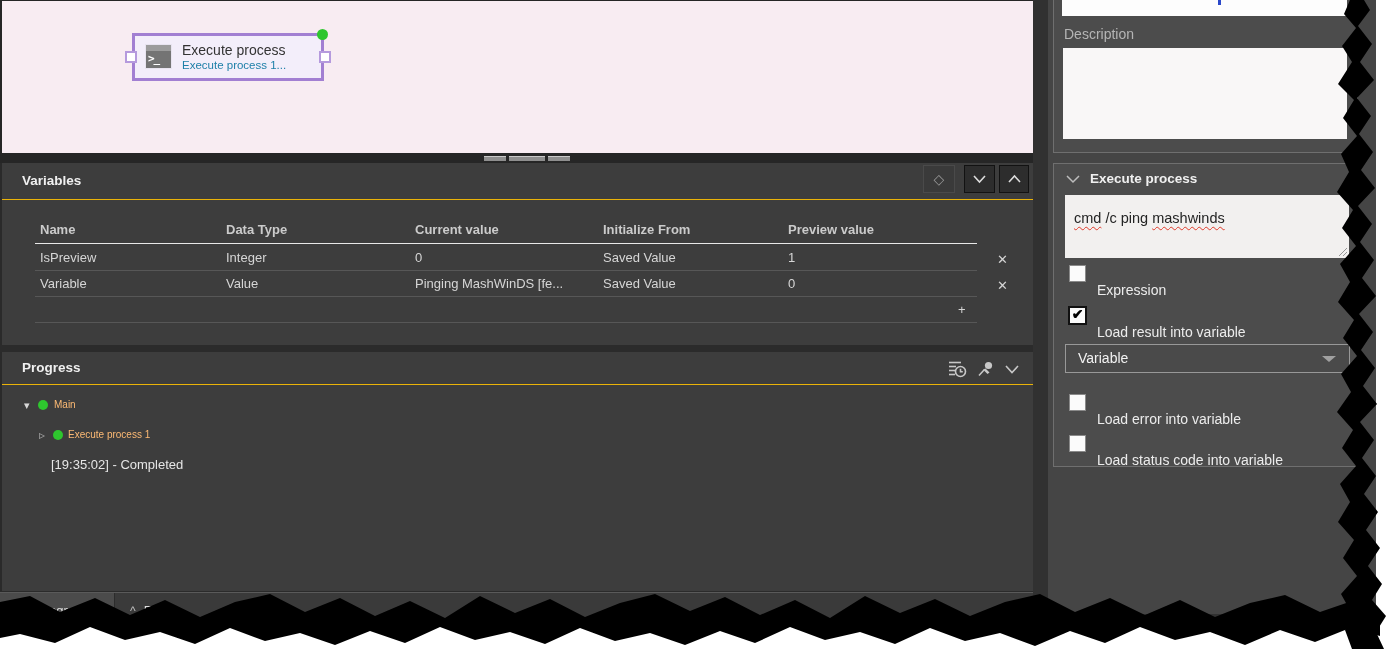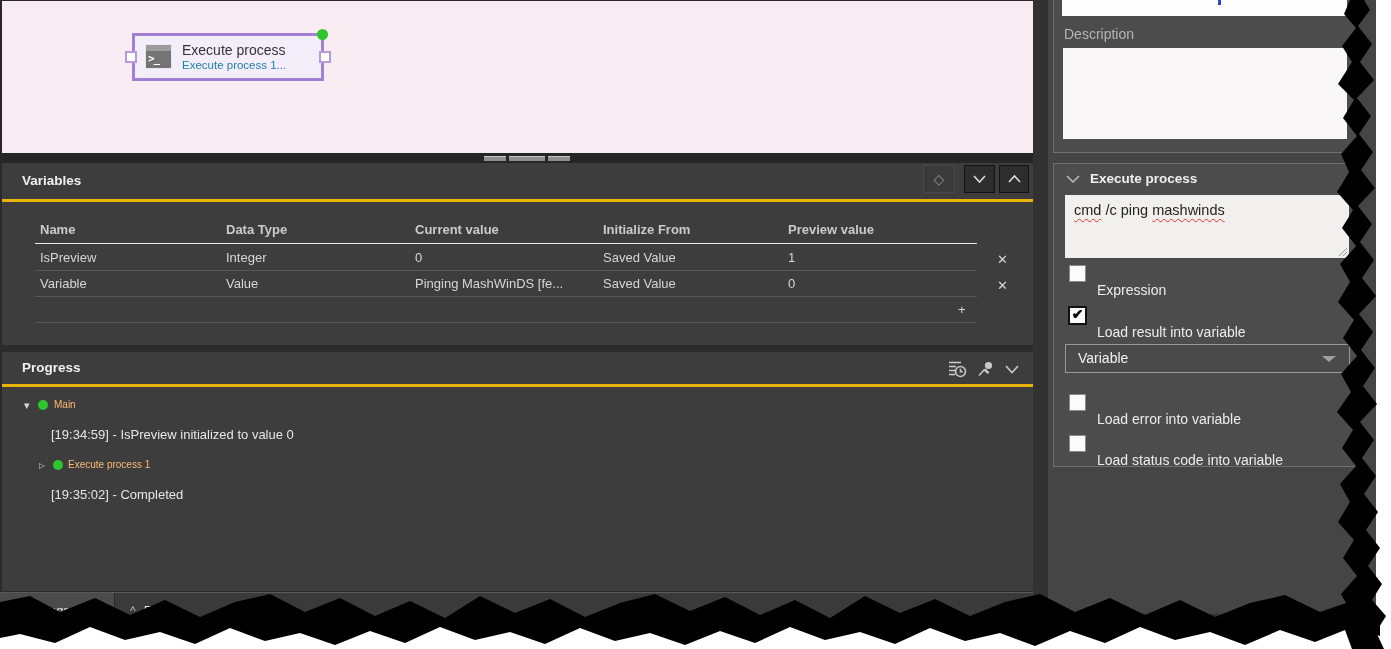--- a/index.html
+++ b/index.html
@@ -26,21 +26,21 @@
   .port.left{left:-10px;} .port.right{right:-10px;}
 
   .splitterbar{position:absolute;left:0;top:153px;width:1033px;height:10px;background:#262626;}
   .grips{position:absolute;left:484px;top:3px;display:flex;gap:3px;}
   .grips span{display:block;height:4px;background:#8f8f8f;border-top:1px solid #c9c9c9;}
   .grips span:nth-child(1){width:22px}.grips span:nth-child(2){width:36px}.grips span:nth-child(3){width:22px}
 
   .panel{position:absolute;left:0;width:1033px;background:#3d3d3d;border-left:2px solid #2a2a2a;box-sizing:border-box;}
   .panel-variables{top:163px;height:182px;}
   .panel-progress{top:352px;height:239px;}
-  .phdr{position:relative;height:36px;border-bottom:3px solid #eab308;}
+  .phdr{position:relative;height:36px;border-bottom:1px solid #eab308;}
   .panel-progress .phdr{height:32px;}
   .ptitle{position:absolute;left:20px;top:10px;font-size:13.5px;font-weight:bold;color:#f0f0f0;}
   .panel-progress .ptitle{top:8px;}
 
   .hbtn{position:absolute;top:2px;height:28px;background:#2d2d2d;border:1px solid #121212;
         box-sizing:border-box;display:flex;align-items:center;justify-content:center;}
   .hbtn.diamond{left:921px;width:32px;background:#3a3a3a;border-color:#4a4a4a;color:#999;font-size:14px;}
   .hbtn.cdown{left:962px;width:31px;} .hbtn.cup{left:997px;width:30px;}
 
   
@@ -79,21 +79,21 @@
   .sb-panel{position:absolute;left:5px;width:305px;background:#4c4c4c;border:1px solid #6f6f6f;box-sizing:border-box;}
   .sb-p1{top:-4px;height:157px;}
   .sb-p2{top:163px;height:304px;}
   .sb-input{position:absolute;left:8px;top:2px;width:285px;height:17px;background:#fdfdfd;}
   .sb-cursor{position:absolute;left:156px;top:0;width:3px;height:6px;background:#2b48c9;}
   .sb-label{position:absolute;left:10px;top:29px;font-size:14px;color:#b5b5b5;}
   .sb-textarea{position:absolute;left:9px;top:51px;width:284px;height:91px;background:#f9f7f7;}
   .sec-chev{position:absolute;left:12px;top:10px;width:14px;height:10px;}
   .sec-title{position:absolute;left:36px;top:7px;font-size:13.5px;font-weight:bold;color:#f0f0f0;}
   .cmdbox{position:absolute;left:11px;top:31px;width:284px;height:63px;background:#f2f0ef;box-sizing:border-box;
-          padding:7px 9px;font-size:14.5px;color:#242424;}
+          padding:15px 9px;font-size:14.5px;color:#242424;}
   .sp-err{text-decoration:underline;text-decoration-style:wavy;text-decoration-color:#e03a2a;
           text-decoration-thickness:1px;text-underline-offset:3px;}
   .grip{position:absolute;right:1px;bottom:1px;}
   .cbox{position:absolute;left:14px;width:15px;height:15px;background:#fbfbfb;box-sizing:content-box;
         text-align:center;cursor:pointer;}
   .cbox.off{border:1px solid #8a8a8a;margin:1px;}
   .cbox.on{border:2px solid #111;}
   .cbox .ck{display:block;color:#000;font-size:14px;font-weight:bold;line-height:15px;margin-top:-1px;}
   .clabel{position:absolute;left:43px;font-size:14px;color:#ececec;white-space:nowrap;}
   .y-exp{top:100px}.y-res{top:142px}.y-err{top:229px}.y-sta{top:270px}
@@ -207,23 +207,20 @@
           <polyline points="4,7 10,13.5 16,7" fill="none" stroke="#c8c8c8" stroke-width="1.6"></polyline>
         </svg>
       </div>
 
       <div class="plog">
         <div class="p-entry g-main">
           <span class="toggle">▾</span>
           <span class="gdot"></span>
           <span class="glabel">Main</span>
         </div>
-        <div class="p-entry log">
-          <span class="ptext">[19:34:59] - IsPreview initialized to value 0</span>
-        </div>
         <div class="p-entry g-sub">
           <span class="toggle">▹</span>
           <span class="gdot"></span>
           <span class="glabel">Execute process 1</span>
         </div>
         <div class="p-entry log">
           <span class="ptext">[19:35:02] - Completed</span>
         </div>
       </div>
     </div>

